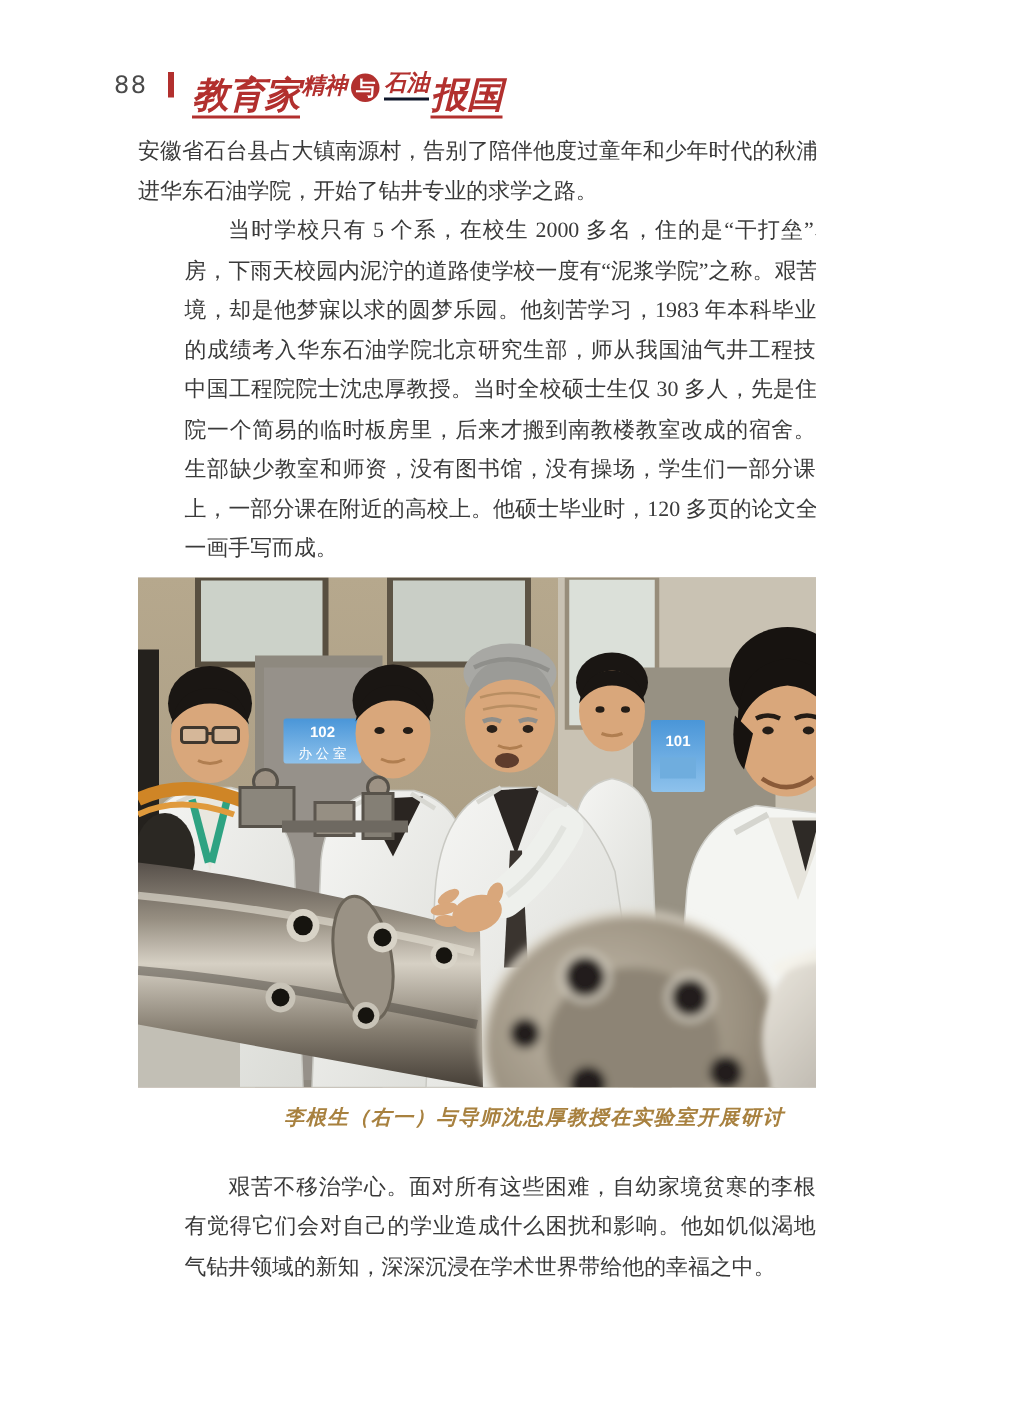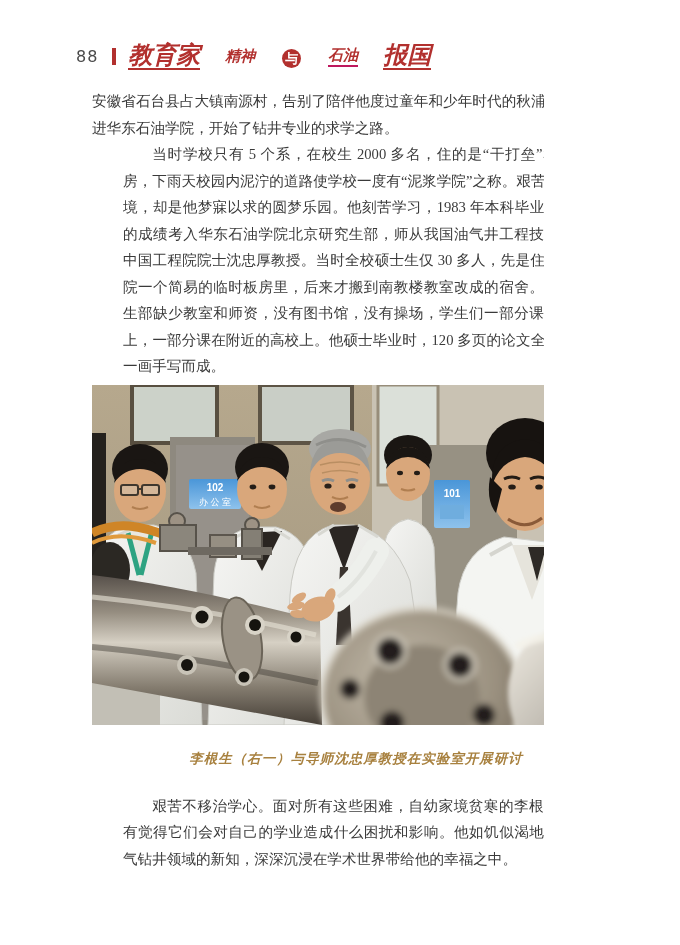--- a/index.html
+++ b/index.html
@@ -17,29 +17,29 @@
     display:flex; align-items:center;
   }
   .page-num {
     font-family:"DejaVu Sans", sans-serif;
     font-size:16px; color:#4a4a4a; letter-spacing:1px;
   }
   .header-bar {
     width:4px; height:17px; background:#b2302e;
     margin:0 12px 0 14px;
   }
-  .logo { display:flex; align-items:center; color:#b2302e;gap:24px; }
+  .logo { display:flex; align-items:flex-end; color:#b2302e; }
   .logo-big {
     font-size:24px; font-weight:bold; font-style:italic;
     border-bottom:2px solid #b2302e; padding-bottom:0px; line-height:1.05;
   }
   .logo-small {
     font-size:15px; font-weight:bold; font-style:italic; margin:12px 1px;
   }
-  .logo-small.underlined { border-bottom:2px solid #be185d; }
+  .logo-small.underlined { border-bottom:2px solid #0f172a; }
   .logo-circle {
     align-self:center;
     width:19px; height:19px; border-radius:50%;
     background:#b2302e; color:#ffffff;
     font-size:13px; font-weight:bold;
     display:flex; align-items:center; justify-content:center;
     margin:4px 2px 0 2px; font-style:normal;
   }
   
   .content {
@@ -50,21 +50,21 @@
     color:#3a3a3a; text-align:justify;
   }
   p.indent { text-indent:2em;margin-left:31px; }
   
   .photo-wrap {
     width:510px; height:340px; margin-top:5px;
     overflow:hidden; background:#a79a85;text-decoration:underline;
   }
   .photo-wrap svg { display:block; }
   .caption {
-    width:528px; margin-top:25px;
+    width:528px; margin-top:11px;
     text-align:center; font-size:13.5px; font-style:italic;
     letter-spacing:1px; color:#a8813f; font-weight:bold;
   }
   .para-block { margin-top:25px; }
 </style>
 </head>
 <body>
 
 <div class="page">
 

